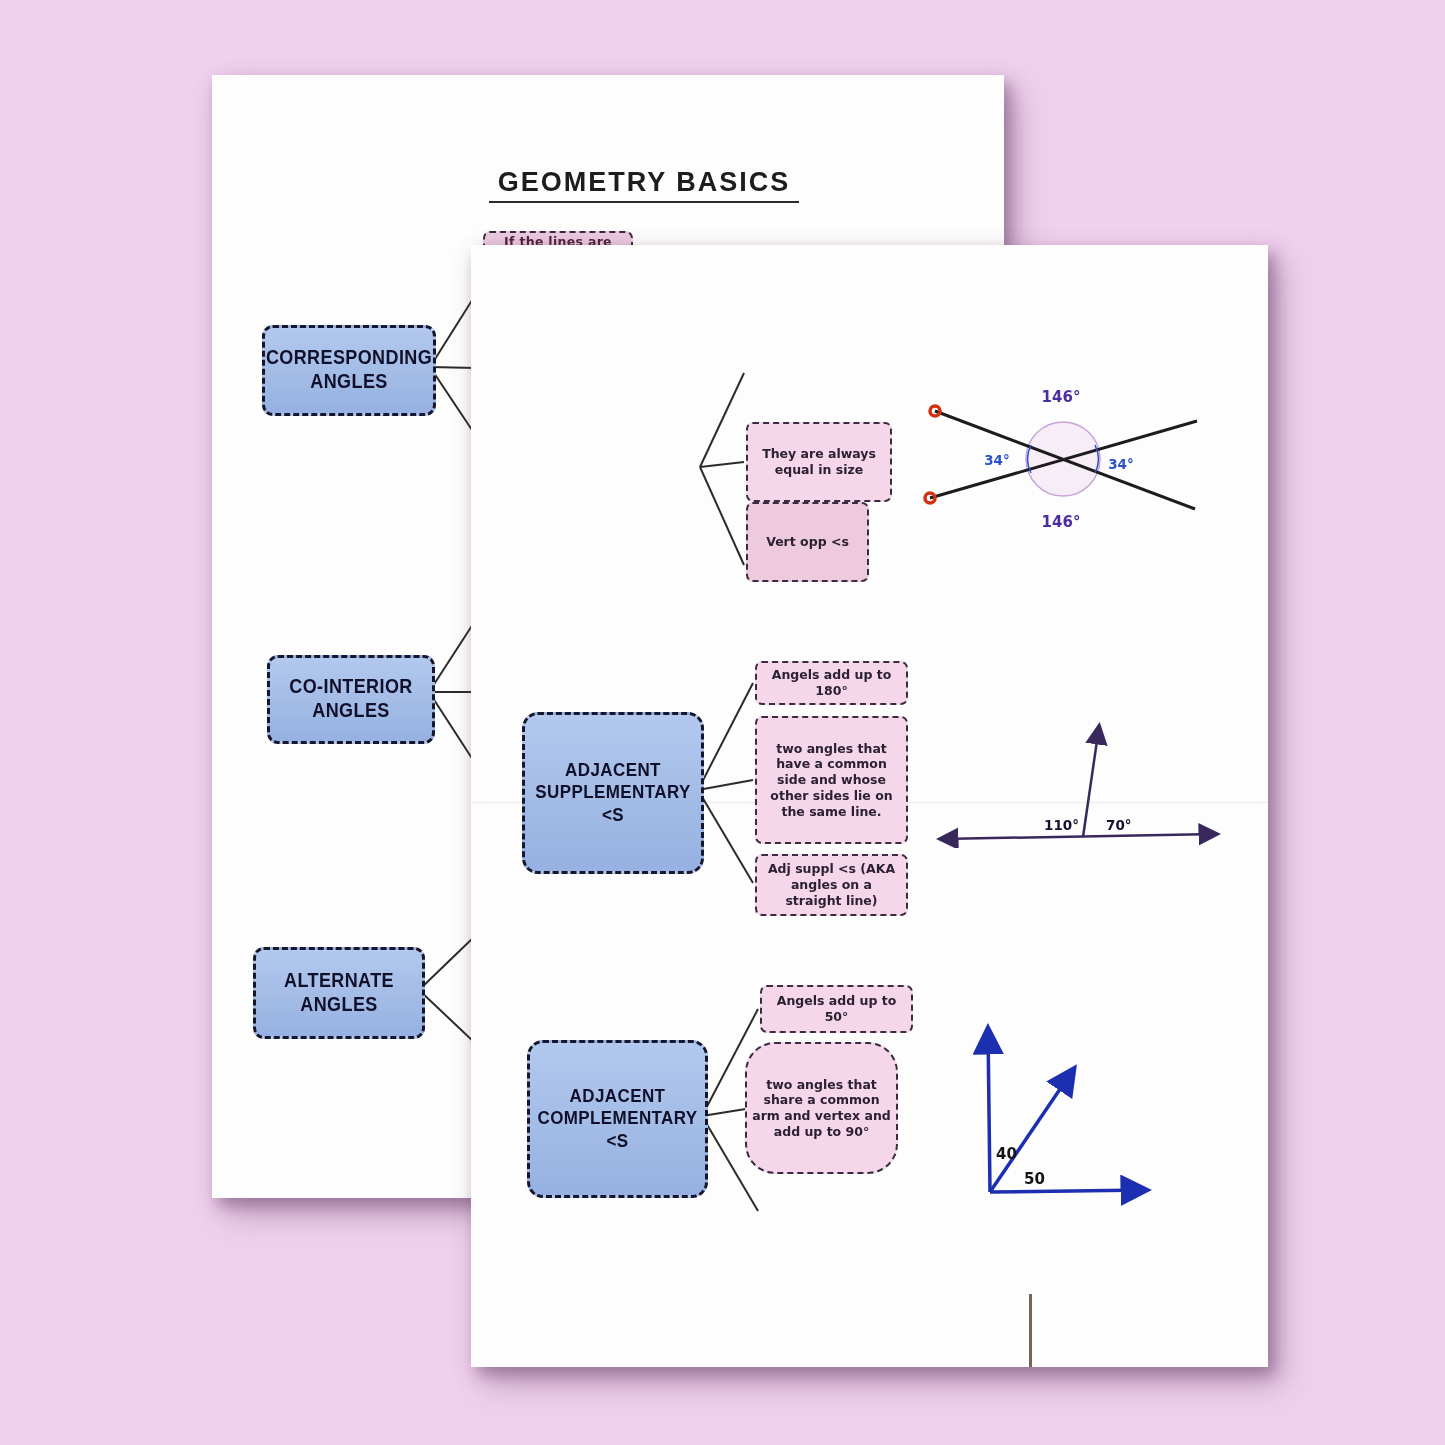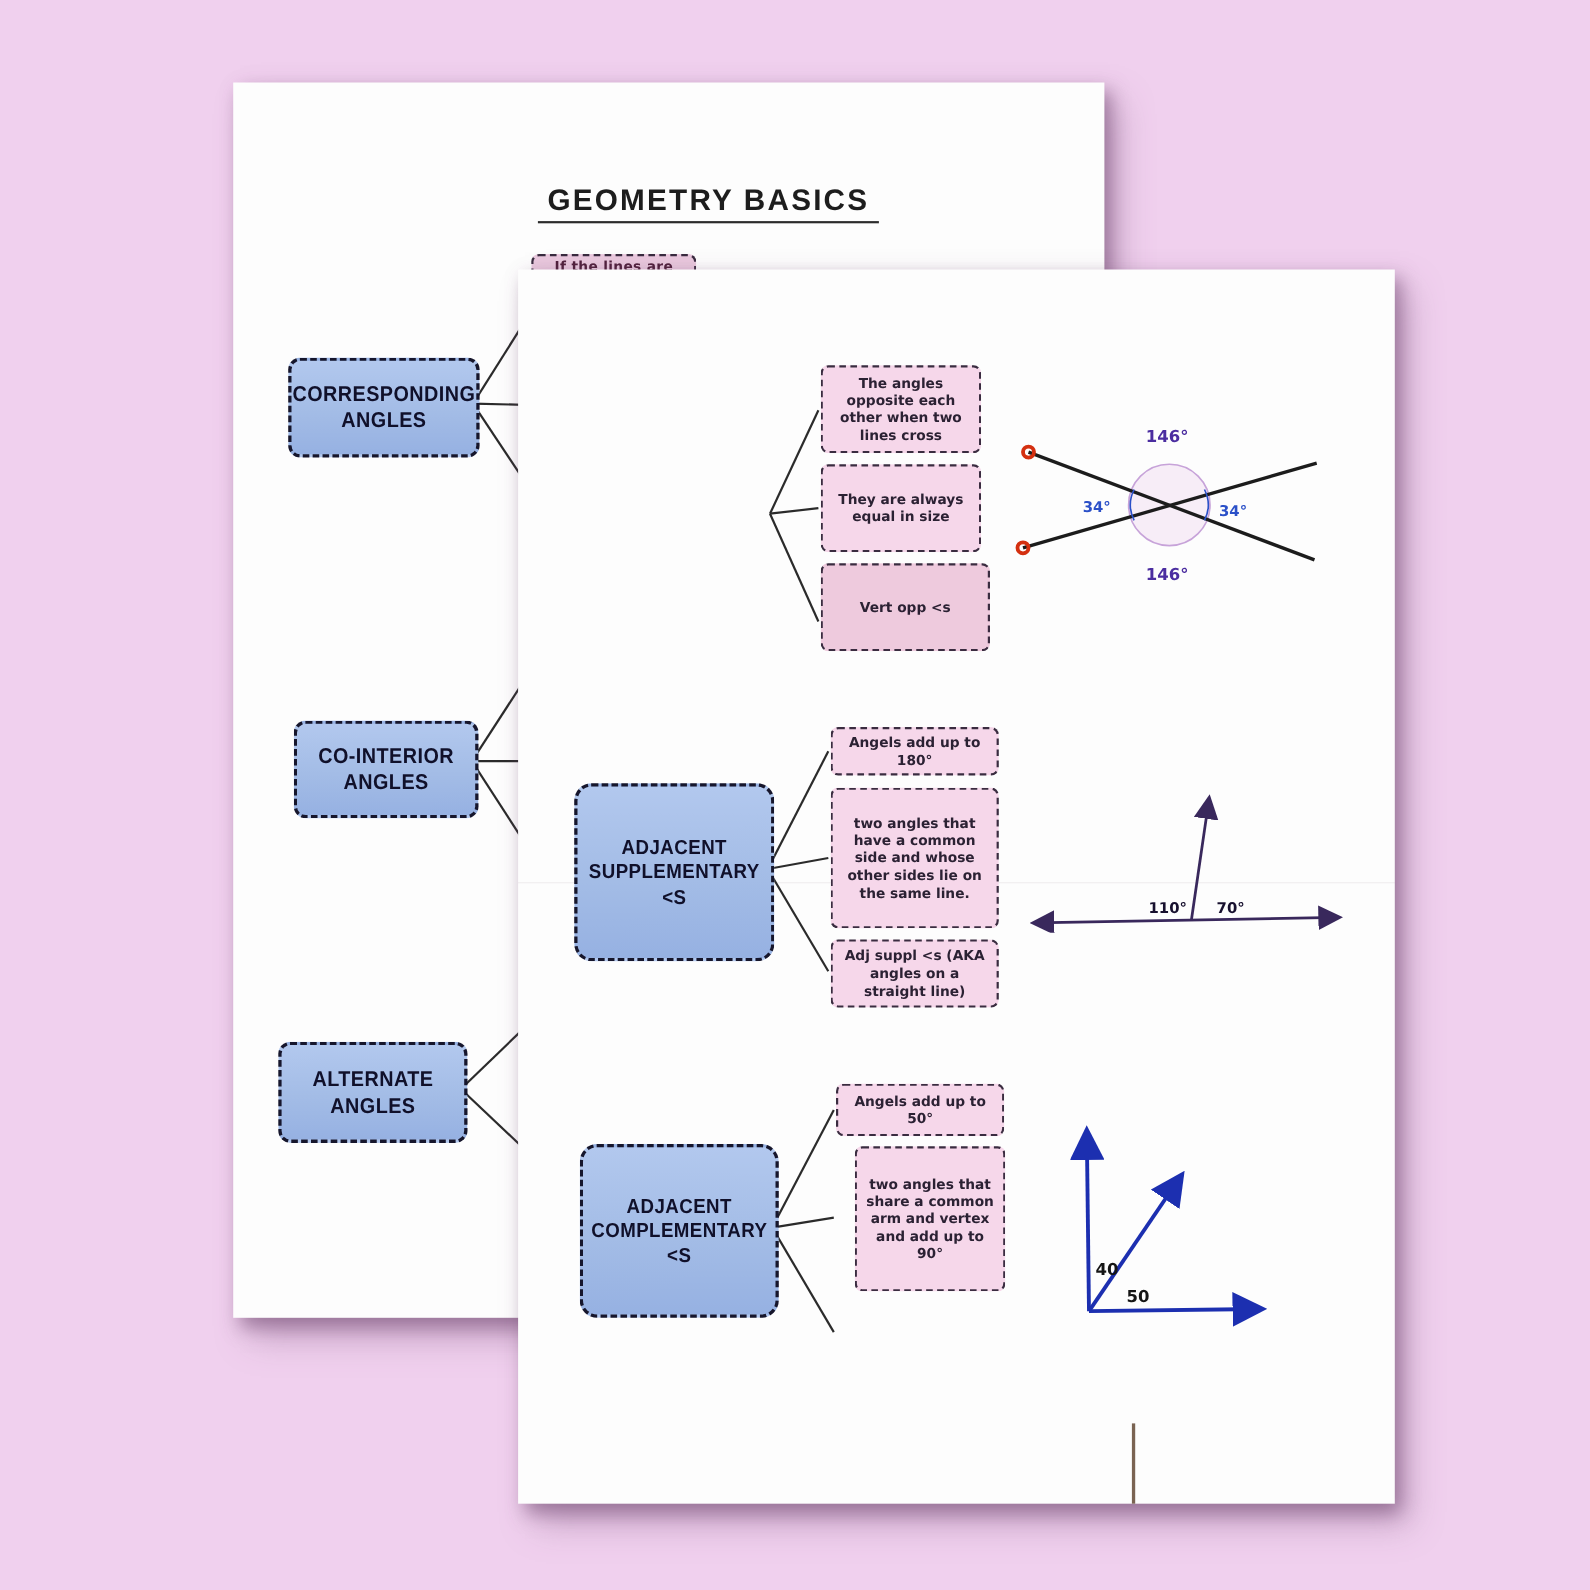--- a/index.html
+++ b/index.html
@@ -116,27 +116,24 @@
     <line x1="229" y1="222" x2="273" y2="217"></line>
     <line x1="229" y1="222" x2="273" y2="320"></line>
     <line x1="227" y1="545" x2="282" y2="438"></line>
     <line x1="227" y1="545" x2="282" y2="535"></line>
     <line x1="227" y1="545" x2="282" y2="638"></line>
     <line x1="231" y1="871" x2="287" y2="764"></line>
     <line x1="231" y1="871" x2="287" y2="862"></line>
     <line x1="231" y1="871" x2="287" y2="966"></line>
   </svg>
 
-  <div class="pnote" style="left:275px;top:87px;width:146px;height:80px;">
-    <span>The angles opposite each other when two lines cross</span>
-  </div>
   <div class="pnote" style="left:275px;top:177px;width:146px;height:80px;">
     <span>They are always equal in size</span>
   </div>
-  <div class="pnote dusk" style="left:275px;top:267px;width:154px;height:80px;text-align:center;">
+  <div class="pnote dusk" style="left:275px;top:257px;width:123px;height:80px;text-align:center;">
     <span>Vert opp &lt;s</span>
   </div>
 
   <svg class="diagram" style="left:440px;top:140px;" width="335" height="175" viewBox="0 0 335 175">
     <circle cx="152" cy="74" r="37" fill="rgba(243,227,243,0.6)" stroke="#c7a3d9" stroke-width="1.5"></circle>
     <line x1="24" y1="26" x2="284" y2="124" stroke="#1c1c1c" stroke-width="3"></line>
     <line x1="19" y1="113" x2="286" y2="36" stroke="#1c1c1c" stroke-width="3"></line>
     <circle cx="24" cy="26" r="5" fill="none" stroke="#d43010" stroke-width="3.5"></circle>
     <circle cx="19" cy="113" r="5" fill="none" stroke="#d43010" stroke-width="3.5"></circle>
     <path d="M120,60 Q113,74 120,88" fill="none" stroke="#2b50c8" stroke-width="1.5"></path>
@@ -175,21 +172,21 @@
   </svg>
 
   <div class="bnode fs17" style="left:56px;top:795px;width:175px;height:152px;border-radius:16px;">
     <span>ADJACENT</span>
     <span>COMPLEMENTARY</span>
     <span>&lt;S</span>
   </div>
   <div class="pnote" style="left:289px;top:740px;width:153px;height:48px;">
     <span>Angels add up to 50°</span>
   </div>
-  <div class="pnote" style="left:306px;top:797px;width:137px;height:132px;">
+  <div class="pnote" style="left:274px;top:797px;width:153px;height:132px;border-radius:30px;">
     <span>two angles that share a common arm and vertex and add up to 90°</span>
   </div>
 
   <svg class="diagram" style="left:502px;top:767px;" width="230" height="212" viewBox="0 0 230 212">
     <defs>
       <marker id="ah-blue" markerWidth="9" markerHeight="9" refX="7" refY="4.5" orient="auto">
         <path d="M0,0 L9,4.5 L0,9 z" fill="#1c2fb0"></path>
       </marker>
     </defs>
     <line x1="17" y1="180" x2="15" y2="18" stroke="#1c2fb0" stroke-width="3.5" marker-end="url(#ah-blue)"></line>

